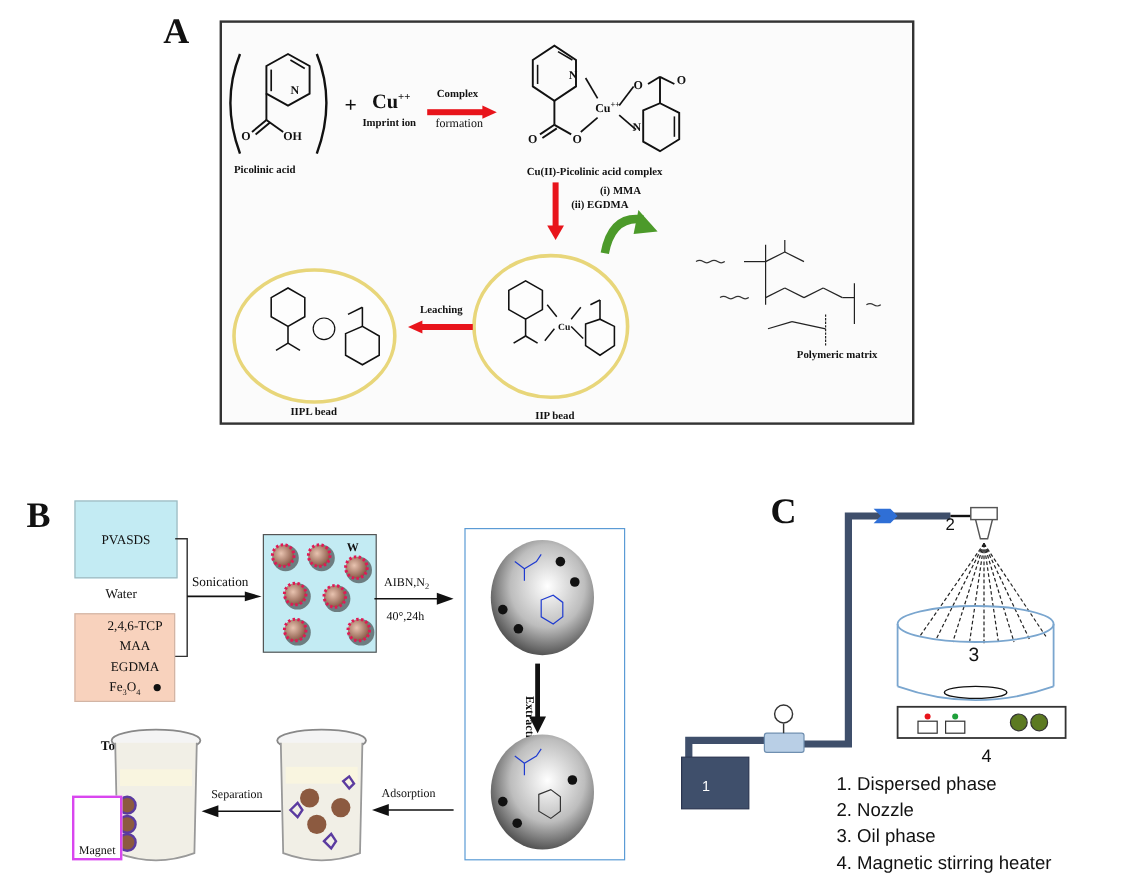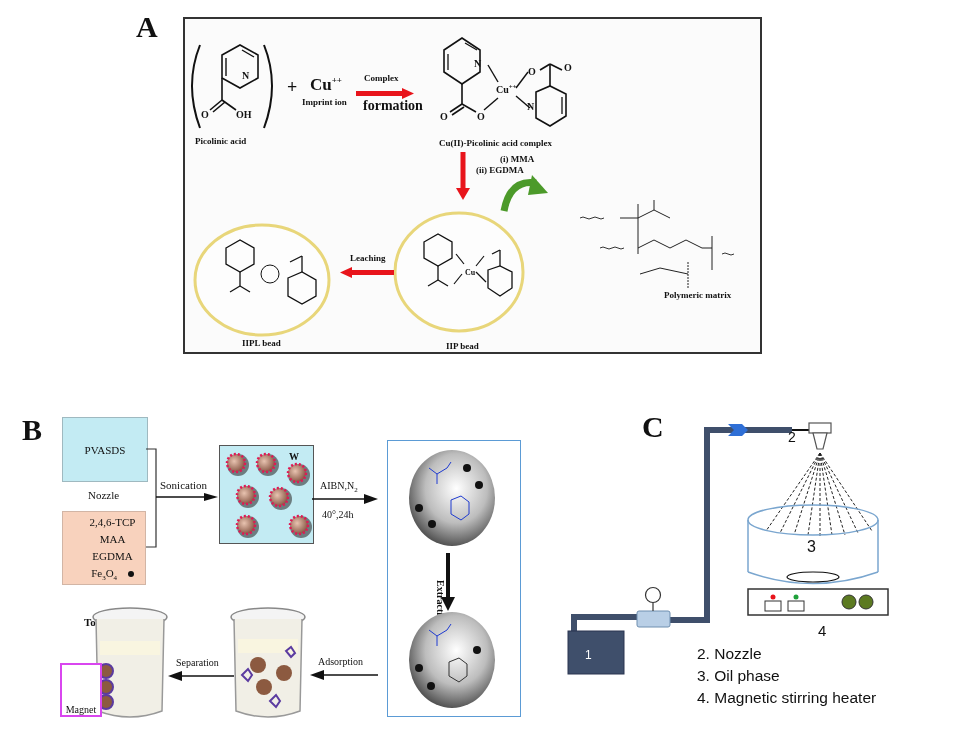--- a/index.html
+++ b/index.html
@@ -38,21 +38,21 @@
 <div class="abs ser" style="left:310px;top:75px;font-size:17px;font-weight:bold;">
   <span>Cu</span><sup style="font-size:9px;">++</sup>
 </div>
 <div class="abs ser" style="left:302px;top:97px;font-size:9px;font-weight:bold;">Imprint ion</div>
 
 <div class="abs ser" style="left:364px;top:73px;font-size:9px;font-weight:bold;">Complex</div>
 <svg width="60" height="12" style="left:356px;top:88px;">
   <rect x="0" y="3" width="48" height="5" fill="#e8141b"></rect>
   <polygon points="46,0 58,5.5 46,11" fill="#e8141b"></polygon>
 </svg>
-<div class="abs ser" style="left:363px;top:98px;font-size:14px;font-weight:bold;">formation</div>
+<div class="abs ser" style="left:363px;top:98px;font-size:10px;font-weight:normal;">formation</div>
 
 <svg width="150" height="115" style="left:432px;top:30px;">
   <polygon points="12,20 30,8 48,20 48,42 30,54 12,42" fill="none" stroke="#111" stroke-width="1.6"></polygon>
   <line x1="16" y1="24" x2="16" y2="40" stroke="#111" stroke-width="1.3"></line>
   <line x1="33" y1="13" x2="45" y2="20" stroke="#111" stroke-width="1.3"></line>
   <line x1="30" y1="54" x2="30" y2="74" stroke="#111" stroke-width="1.6"></line>
   <line x1="30" y1="74" x2="18" y2="82" stroke="#111" stroke-width="1.6"></line>
   <line x1="32" y1="77" x2="20" y2="85" stroke="#111" stroke-width="1.6"></line>
   <line x1="30" y1="74" x2="44" y2="82" stroke="#111" stroke-width="1.6"></line>
   <line x1="56" y1="35" x2="66" y2="52" stroke="#111" stroke-width="1.4"></line>
@@ -142,21 +142,21 @@
   <line x1="80" y1="70" x2="108" y2="76" stroke="#222" stroke-width="1"></line>
 </svg>
 <div class="abs ser" style="left:664px;top:290px;font-size:9px;font-weight:bold;">Polymeric matrix</div>
 
 <div class="abs panel-letter" style="left:22px;top:413px;">B</div>
 
 <div class="abs ser" style="left:62px;top:417px;width:84px;height:63px;background:#c3ebf3;border:1px solid #9fb9c0;display:flex;flex-direction:row;align-items:center;justify-content:center;font-size:11px;line-height:16px;">
   <span>PVA</span>
   <span>SDS</span>
 </div>
-<div class="abs ser" style="left:88px;top:489px;font-size:11px;">Nozzle</div>
+<div class="abs ser" style="left:88px;top:489px;font-size:11px;">Water</div>
 
 <div class="abs ser" style="left:62px;top:511px;width:84px;height:74px;background:#f8d2bd;border:1px solid #d2b5a5;font-size:11px;line-height:17px;padding-left:17px;box-sizing:border-box;padding-top:2px;text-align:center;">
   <div>2,4,6-TCP</div>
   <div>MAA</div>
   <div>EGDMA</div>
   <div><span>Fe</span><sub style="font-size:7px;">3</sub><span>O</span><sub style="font-size:7px;">4</sub> <span style="display:inline-block;width:6px;height:6px;border-radius:50%;background:#111;margin-left:8px;vertical-align:middle;"></span></div>
 </div>
 <div class="abs ser" style="left:84px;top:616px;font-size:11px;font-weight:bold;">Toluene</div>
 
 <svg width="90" height="110" style="left:146px;top:447px;">
@@ -326,16 +326,17 @@
 
   <rect x="8" y="226" width="56" height="43" fill="#3f4f6b" stroke="#2a3550" stroke-width="1"></rect>
 </svg>
 
 <div class="abs sans" style="left:585px;top:648px;font-size:12px;color:#fff;">1</div>
 <div class="abs sans" style="left:788px;top:429px;font-size:14px;">2</div>
 <div class="abs sans" style="left:807px;top:538px;font-size:16px;">3</div>
 <div class="abs sans" style="left:818px;top:622px;font-size:15px;">4</div>
 
 <div class="abs sans" style="left:697px;top:643px;font-size:15.5px;line-height:22px;">
+  <div>1. Dispersed phase</div>
   <div>2. Nozzle</div>
   <div>3. Oil phase</div>
   <div>4. Magnetic stirring heater</div>
 </div>
 
 </body></html>

